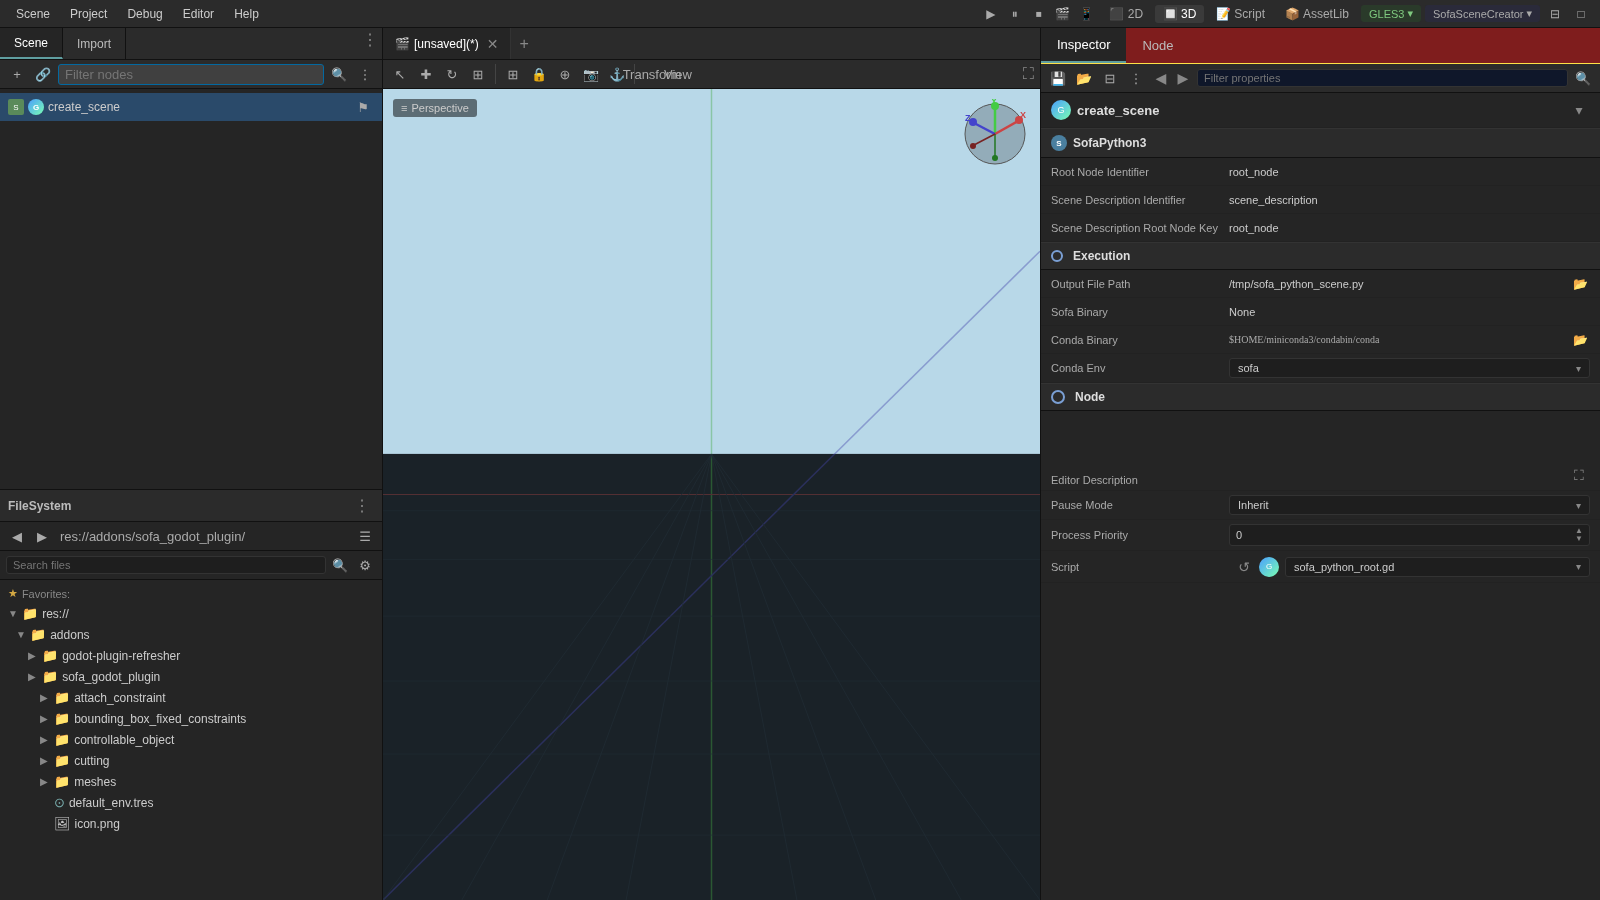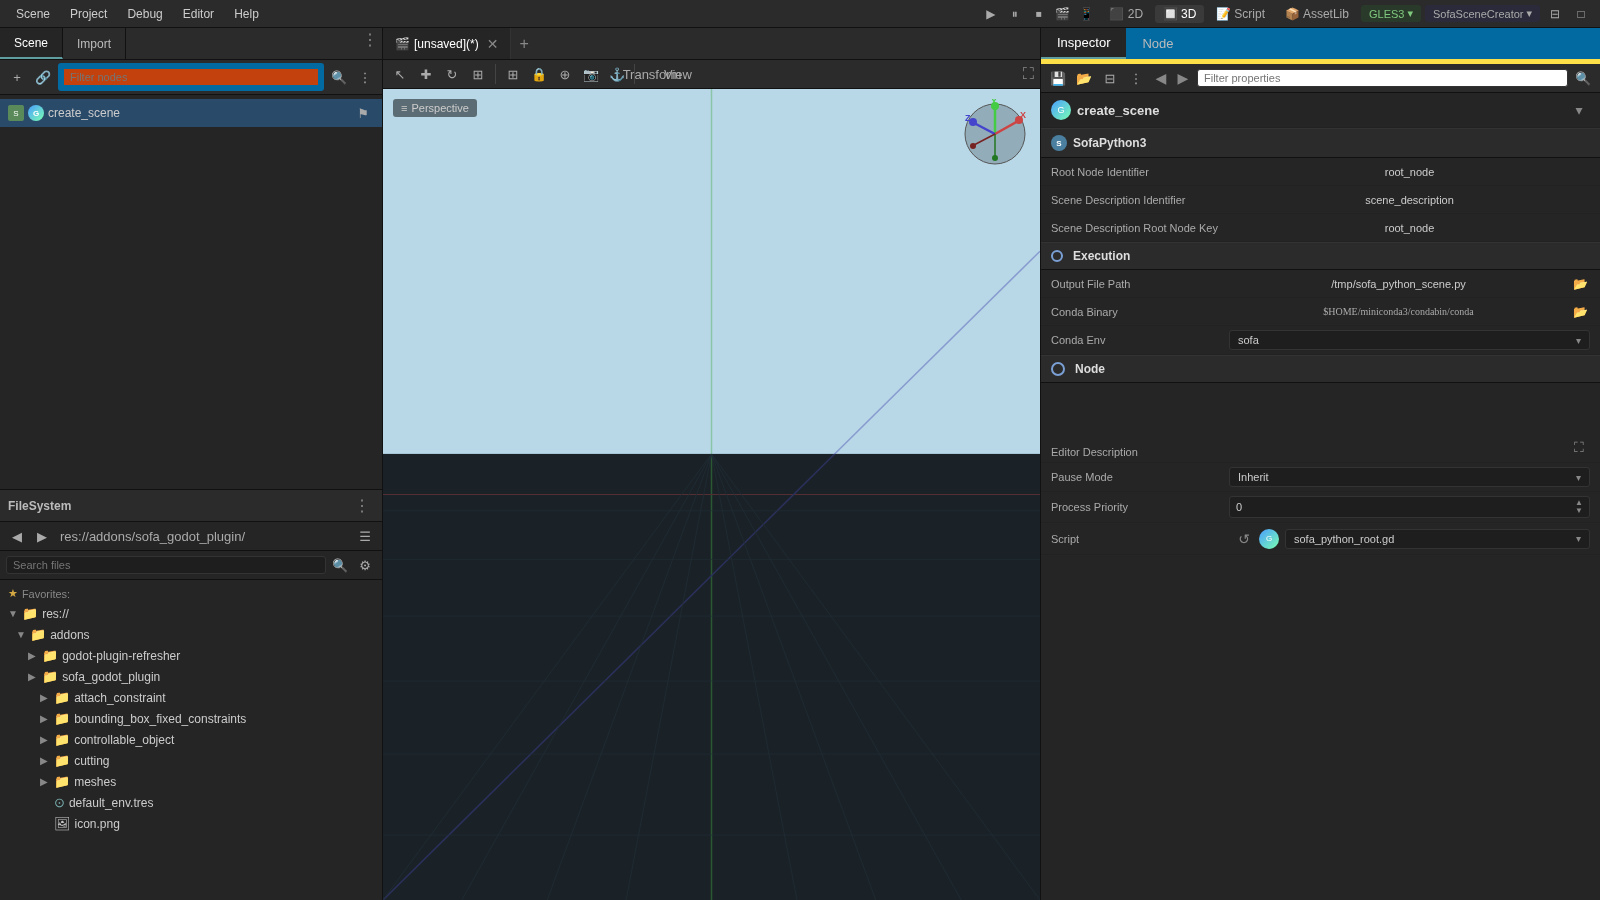--- a/index.html
+++ b/index.html
@@ -140,26 +140,26 @@
       display: flex;
       align-items: center;
       justify-content: center;
       border-radius: 3px;
       cursor: pointer;
       color: #aaa;
       font-size: 13px;
     }
     .filter-input {
       flex: 1;
-      background: #c2410c;
-      border: 6px solid #0369a1;
+      background: #404040;
+      border: 1px solid #0369a1;
       border-radius: 3px;
       padding: 2px 6px;
       color: #ccc;
-      font-size: 11px;
+      font-size: 13px;
       outline: none;
     }
     .scene-tree {
       flex: 1;
       overflow-y: auto;
       padding: 4px 0;
     }
     .tree-node {
       display: flex;
       align-items: center;
@@ -394,22 +394,22 @@
     .right-panel {
       width: 560px;
       display: flex;
       flex-direction: column;
       background: #252525;
       border-left: 1px solid #111;
       flex-shrink: 0;
     }
     .inspector-tabs {
       display: flex;
-      background: #0369a1;
-      border-bottom: 5px solid #fde047;
+      background: #7f1d1d;
+      border-bottom: 1px solid #fde047;
       height: 36px;
       align-items: stretch;
       flex-shrink: 0;
       text-align: right;
     }
     .inspector-tab {
       padding: 0 16px;
       display: flex;
       align-items: center;
       cursor: pointer;
@@ -425,21 +425,21 @@
       display: flex;
       align-items: center;
       padding: 3px 6px;
       background: #2b2b2b;
       gap: 4px;
       border-bottom: 1px solid #111;
       flex-shrink: 0;
     }
     .inspector-filter {
       flex: 1;
-      background: #ffffff;
+      background: #0f172a;
       border: 1px solid #333;
       border-radius: 3px;
       padding: 2px 6px;
       color: #888;
       font-size: 11px;
       outline: none;
     }
     .inspector-content {
       flex: 1;
       overflow-y: auto;
@@ -479,21 +479,20 @@
     .prop-label {
       width: 178px;
       color: #aaa;
       font-size: 11px;
       flex-shrink: 0;
     }
     .prop-value {
       flex: 1;
       color: #ccc;
       font-size: 11px;
-      text-align: center;
     }
     .prop-btn {
       width: 18px;
       height: 18px;
       display: flex;
       align-items: center;
       justify-content: center;
       cursor: pointer;
       color: #888;
       font-size: 12px;
@@ -958,20 +957,24 @@
         <span class="exec-circle"></span>
         <span>Execution</span>
       </div>
 
       <div class="prop-row">
         <span class="prop-label">Output File Path</span>
         <span class="prop-value">/tmp/sofa_python_scene.py</span>
         <div class="prop-btn">📂</div>
       </div>
 
+      <div class="prop-row">
+        <span class="prop-label">Sofa Binary</span>
+        <span class="prop-value">None</span>
+      </div>
 
       <div class="prop-row">
         <span class="prop-label">Conda Binary</span>
         <span class="prop-value conda-path">$HOME/miniconda3/condabin/conda</span>
         <div class="prop-btn">📂</div>
       </div>
 
       <div class="prop-row">
         <span class="prop-label">Conda Env</span>
         <div class="script-dropdown">

